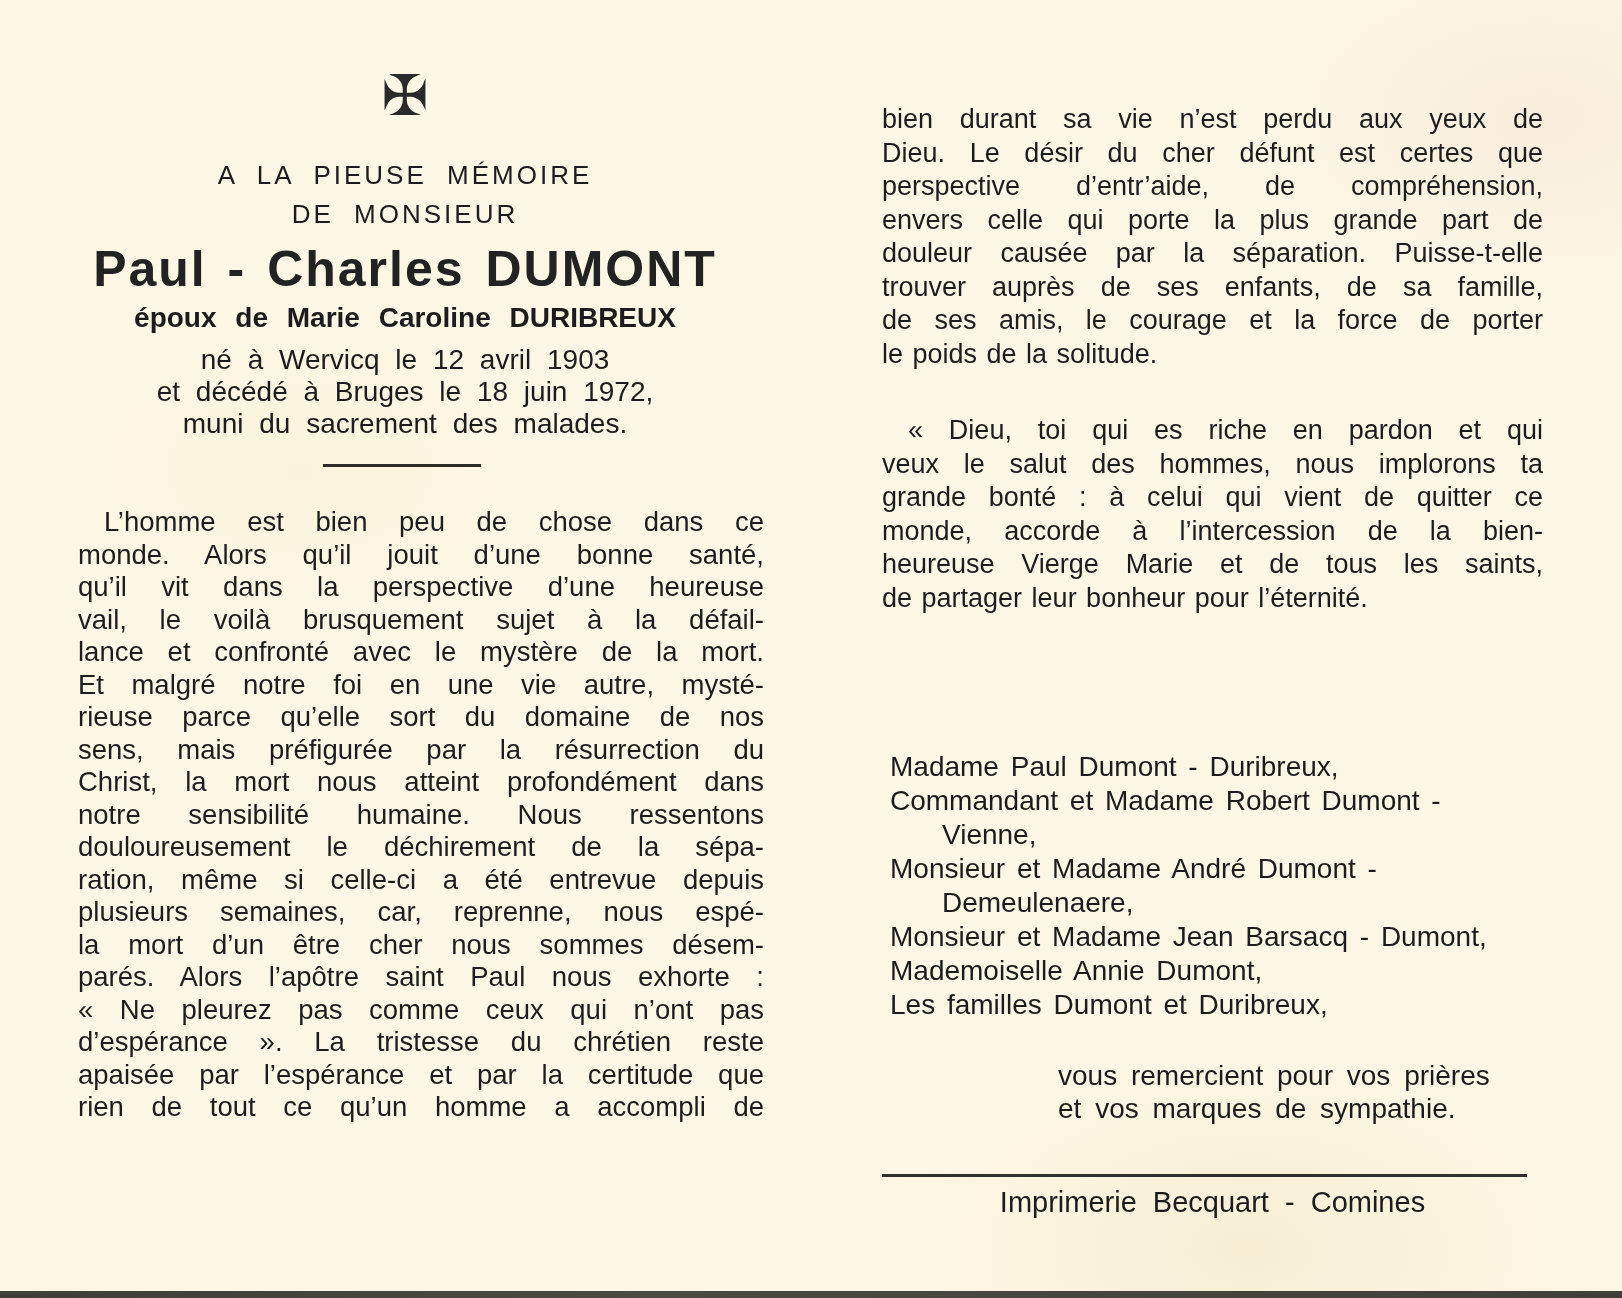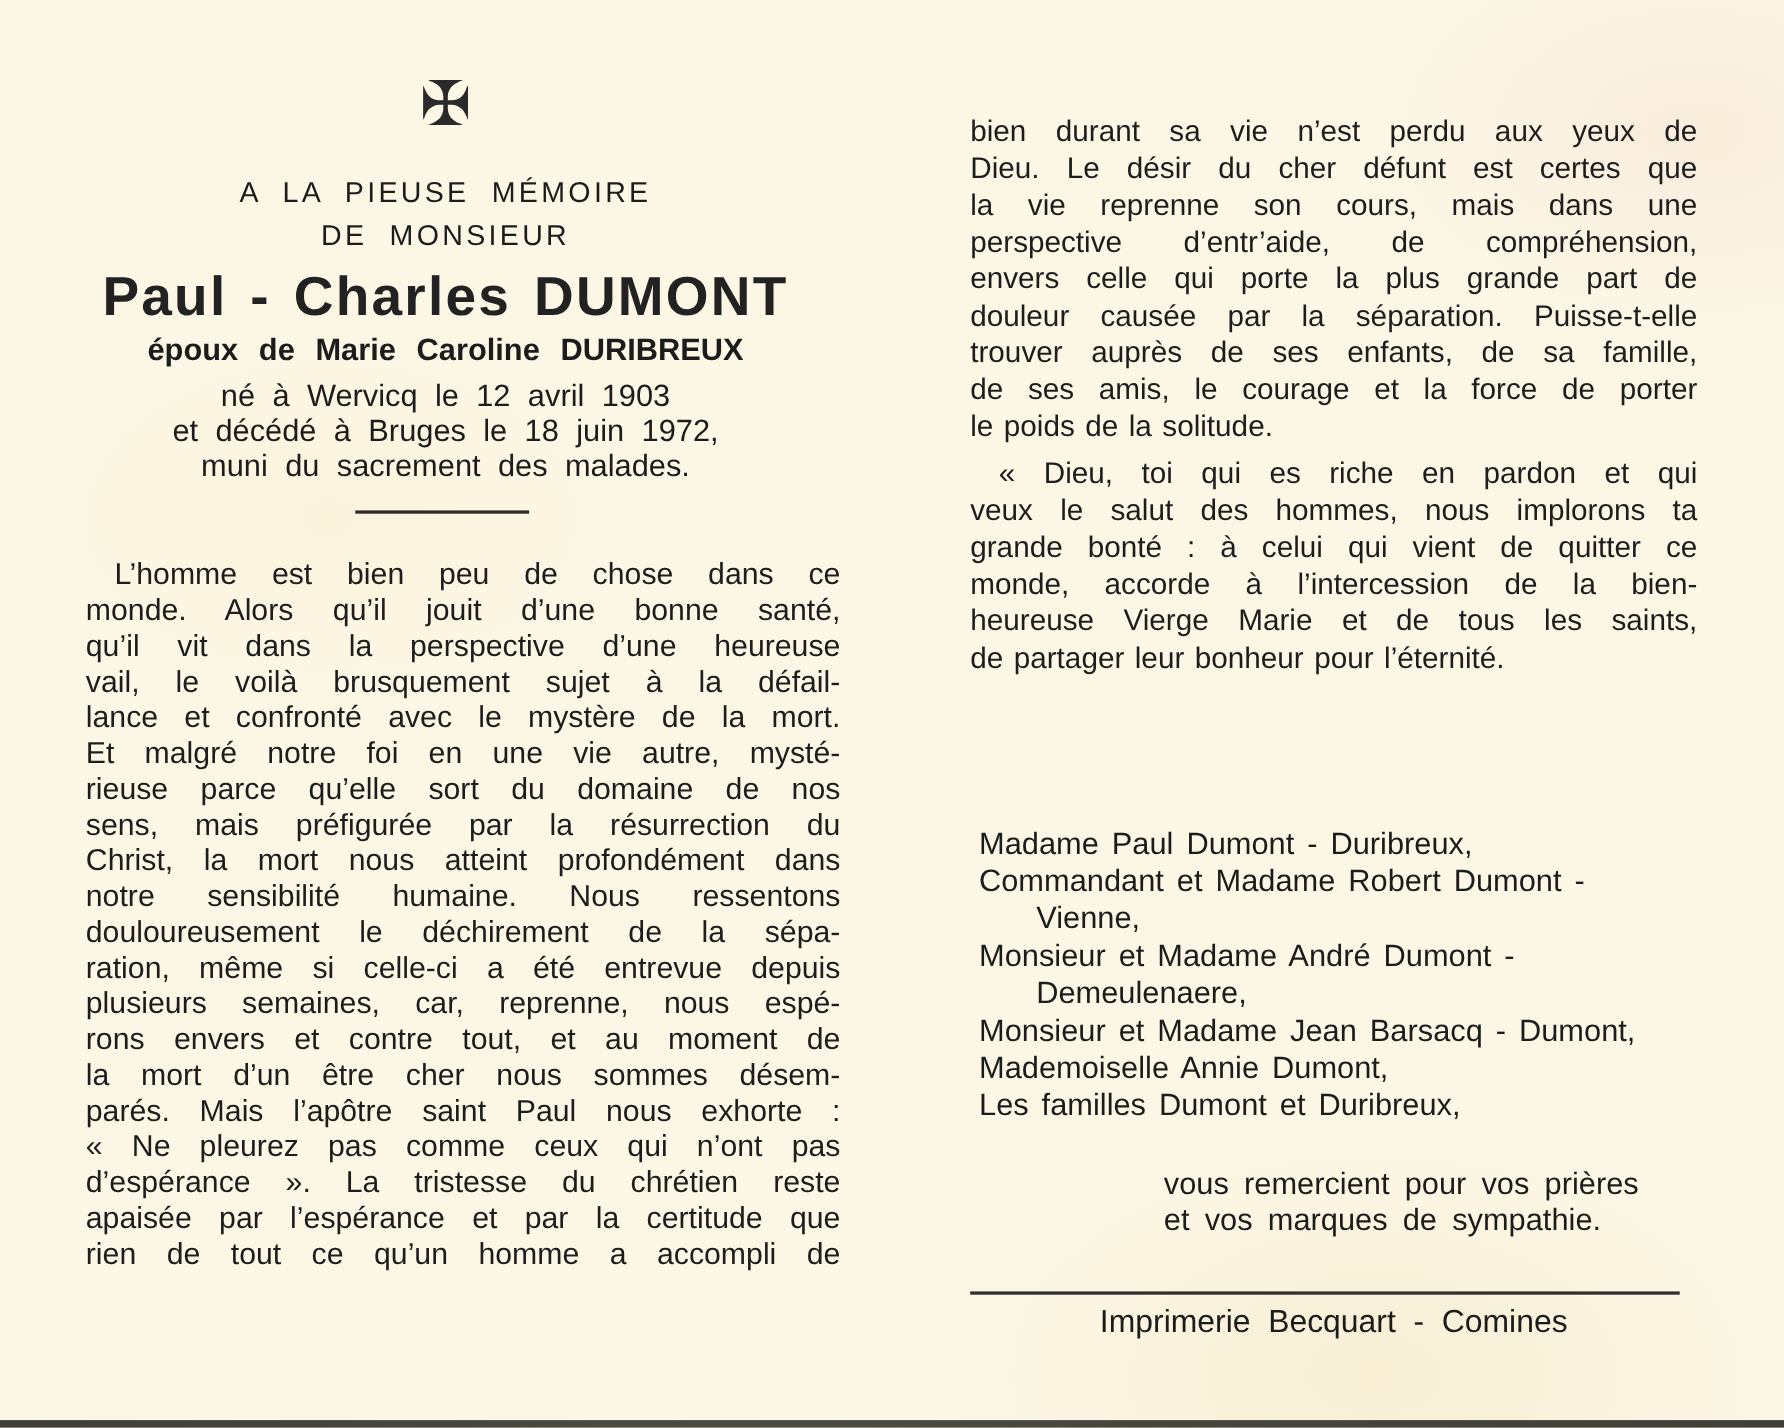--- a/index.html
+++ b/index.html
@@ -68,33 +68,31 @@
       <div class="tl jl">vail, le voilà brusquement sujet à la défail-</div>
       <div class="tl jl">lance et confronté avec le mystère de la mort.</div>
       <div class="tl jl">Et malgré notre foi en une vie autre, mysté-</div>
       <div class="tl jl">rieuse parce qu’elle sort du domaine de nos</div>
       <div class="tl jl">sens, mais préfigurée par la résurrection du</div>
       <div class="tl jl">Christ, la mort nous atteint profondément dans</div>
       <div class="tl jl">notre sensibilité humaine. Nous ressentons</div>
       <div class="tl jl">douloureusement le déchirement de la sépa-</div>
       <div class="tl jl">ration, même si celle-ci a été entrevue depuis</div>
       <div class="tl jl">plusieurs semaines, car, reprenne, nous espé-</div>
-      <div class="tl jl">rons envers et contre tout, et au moment de</div>
       <div class="tl jl">la mort d’un être cher nous sommes désem-</div>
-      <div class="tl jl">parés. Mais l’apôtre saint Paul nous exhorte :</div>
+      <div class="tl jl">parés. Alors l’apôtre saint Paul nous exhorte :</div>
       <div class="tl jl">« Ne pleurez pas comme ceux qui n’ont pas</div>
       <div class="tl jl">d’espérance ». La tristesse du chrétien reste</div>
       <div class="tl jl">apaisée par l’espérance et par la certitude que</div>
       <div class="tl jl">rien de tout ce qu’un homme a accompli de</div>
     </div>
 
   <div class="abs body-right" style="left:882px;top:103px;width:661px;">
       <div class="tl jl">bien durant sa vie n’est perdu aux yeux de</div>
       <div class="tl jl">Dieu. Le désir du cher défunt est certes que</div>
-      <div class="tl jl">la vie reprenne son cours, mais dans une</div>
       <div class="tl jl">perspective d’entr’aide, de compréhension,</div>
       <div class="tl jl">envers celle qui porte la plus grande part de</div>
       <div class="tl jl">douleur causée par la séparation. Puisse-t-elle</div>
       <div class="tl jl">trouver auprès de ses enfants, de sa famille,</div>
       <div class="tl jl">de ses amis, le courage et la force de porter</div>
       <div class="tl ll">le poids de la solitude.</div>
     </div>
 
   <div class="abs body-right" style="left:882px;top:414px;width:661px;">
       <div class="tl jl" style="padding-left: 26px;">« Dieu, toi qui es riche en pardon et qui</div>

